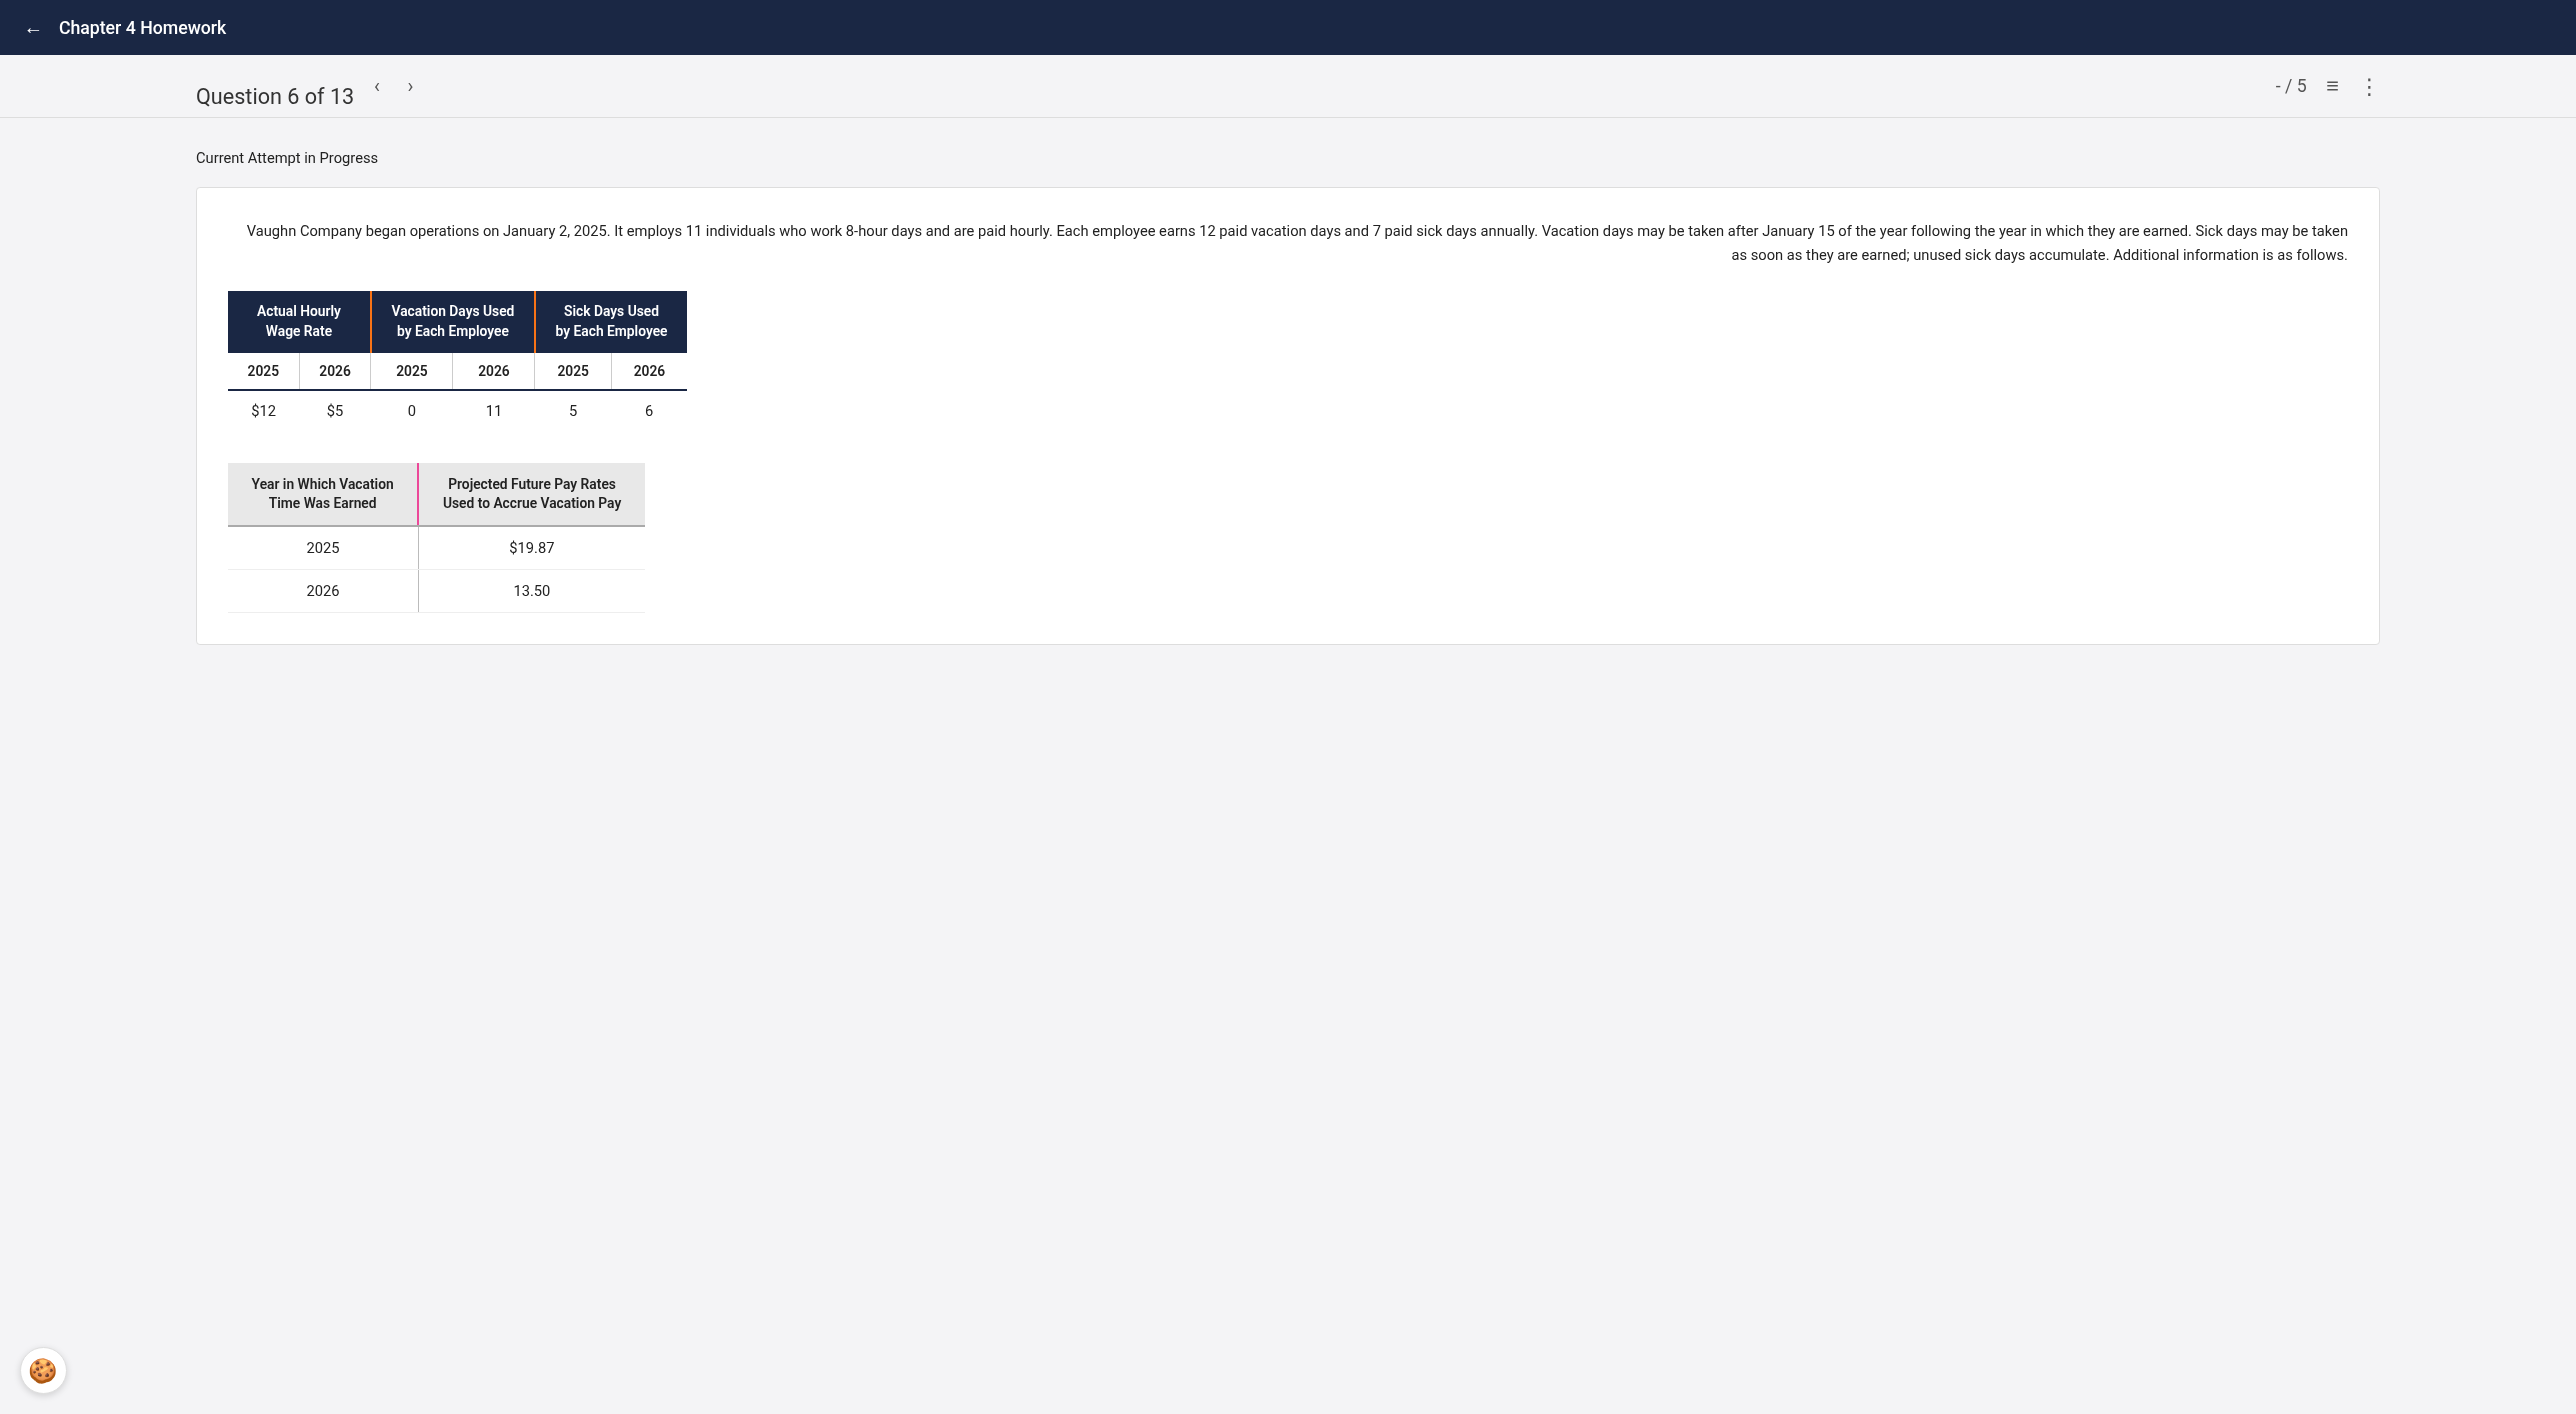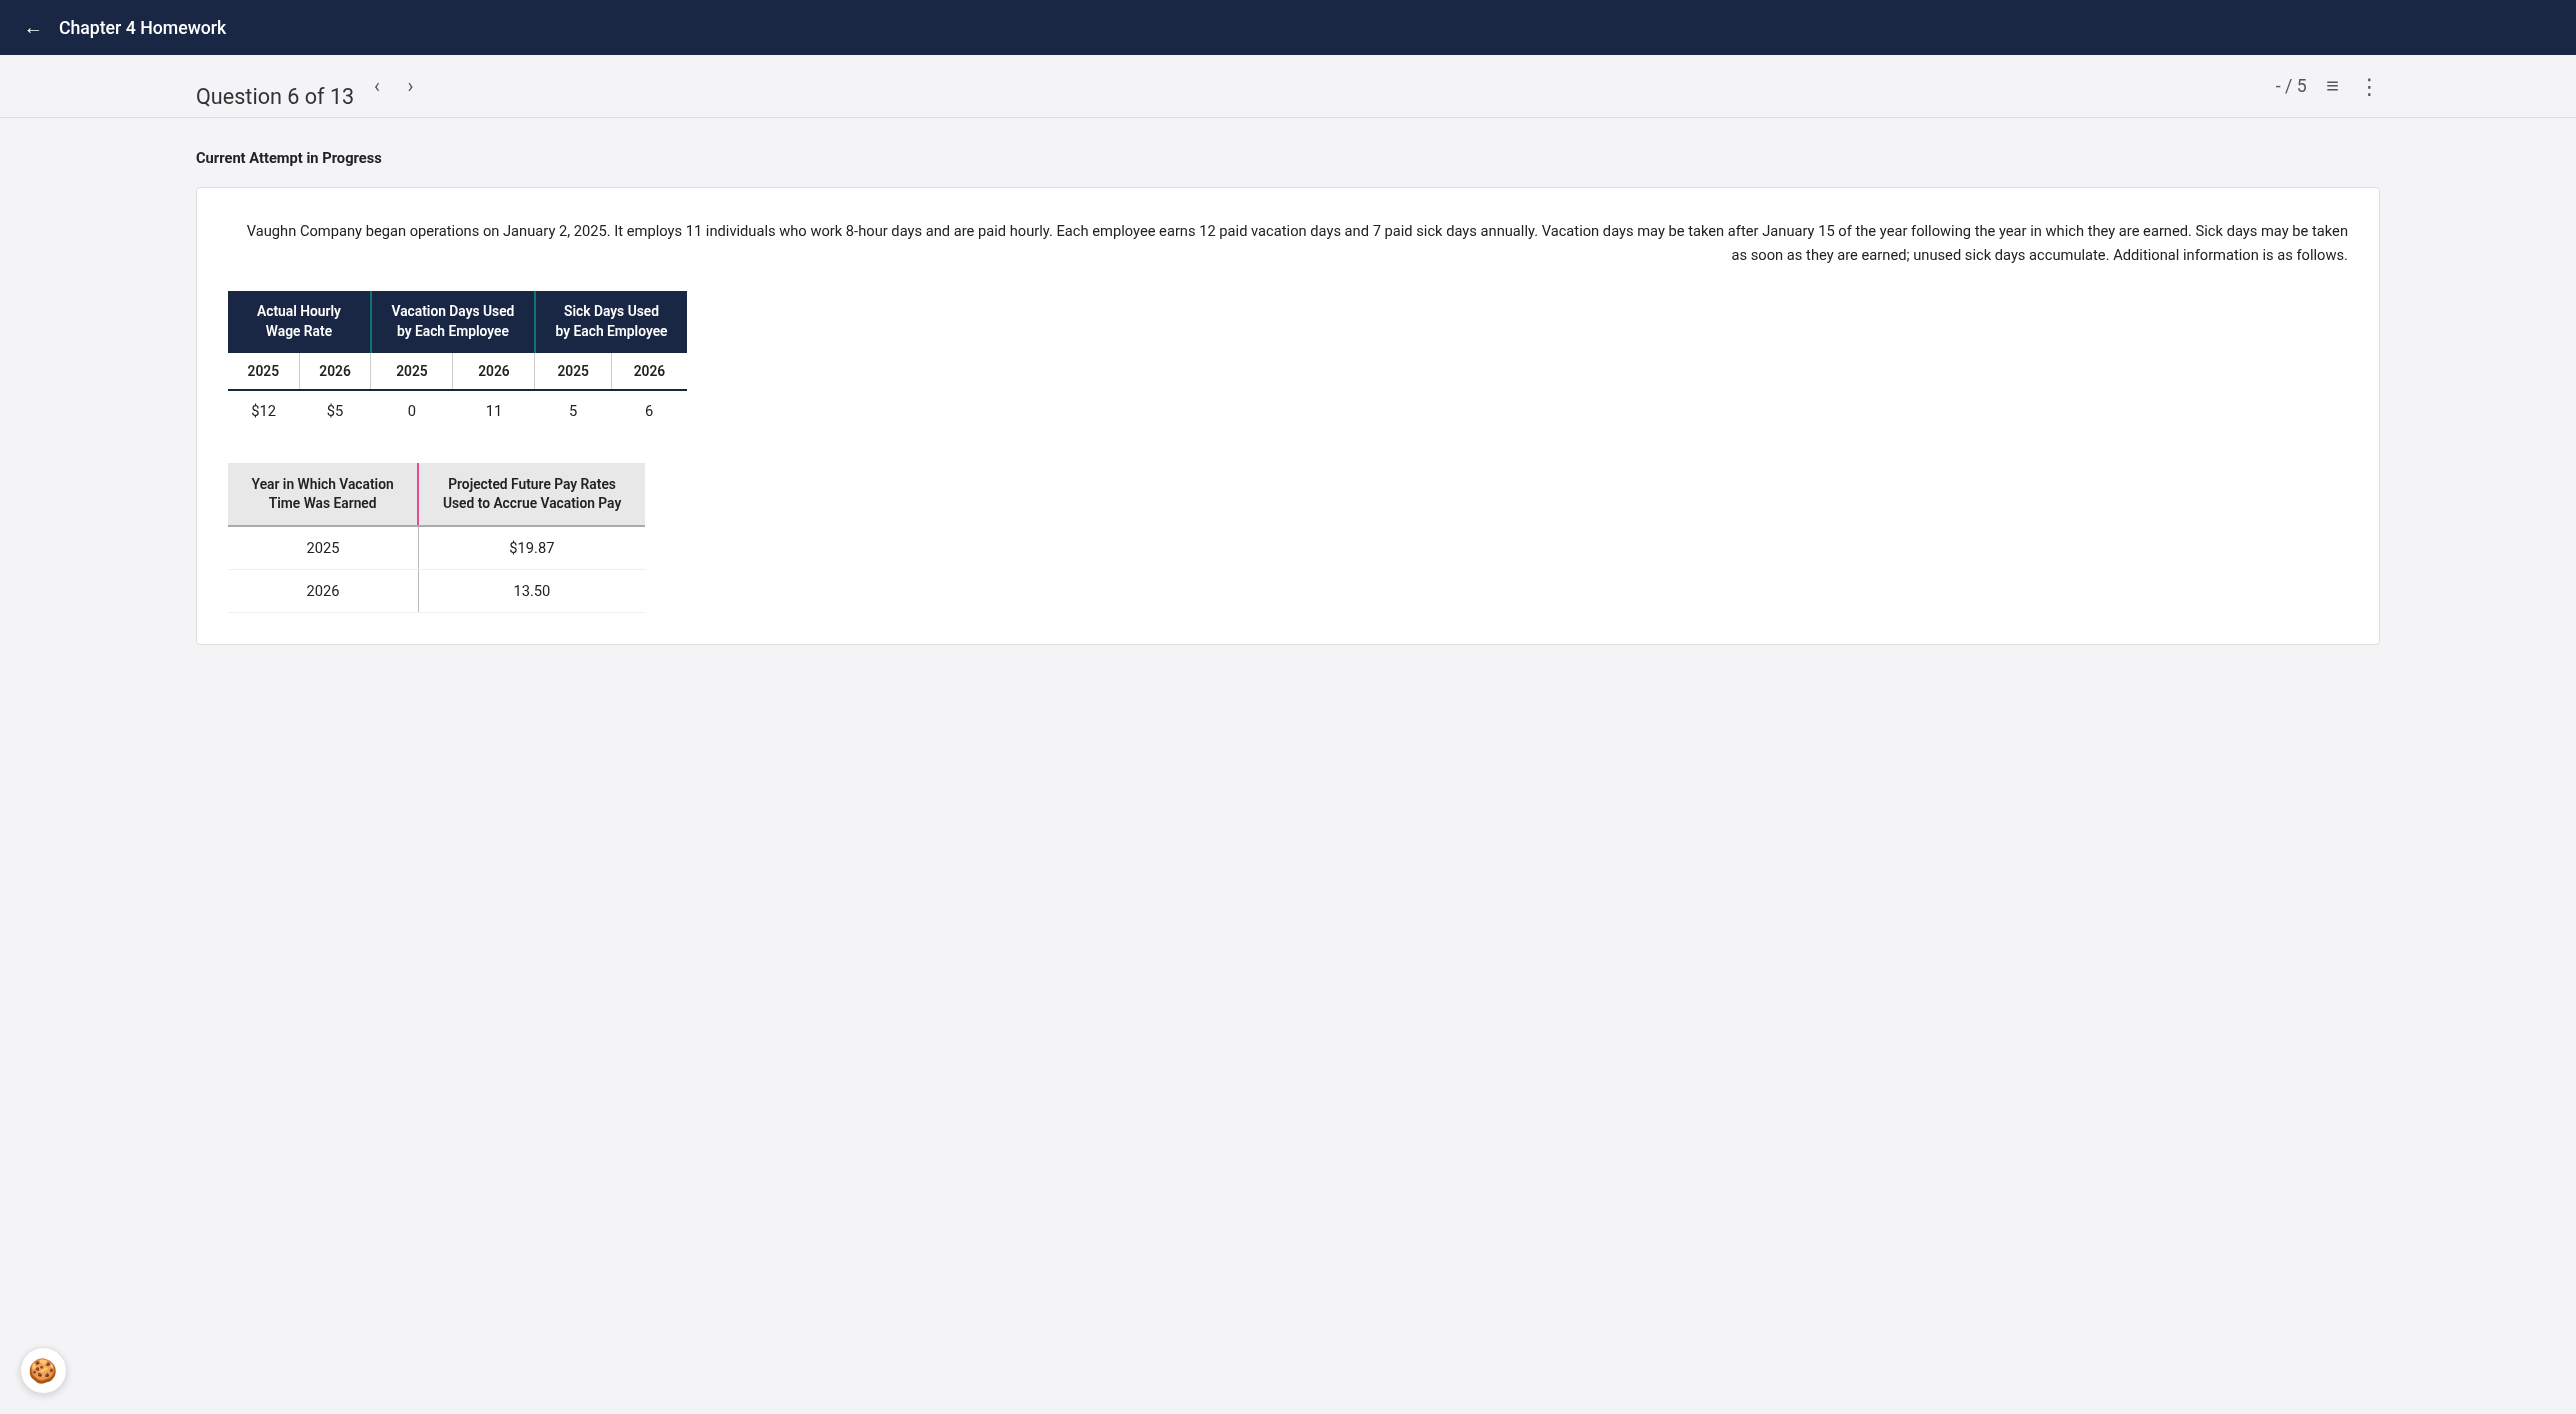--- a/index.html
+++ b/index.html
@@ -91,21 +91,21 @@
       cursor: pointer;
     }
 
     
     .main-content {
       padding: 31px 196px;
     }
 
     .attempt-label {
       font-size: 14.7px;
-      font-weight: 700;
+      font-weight: 400;
       color: #222;
       margin-bottom: 19.6px;
     }
 
     .question-card {
       background: white;
       border: 1px solid #ddd;
       border-radius: 3.9px;
       padding: 31px;
     }
@@ -131,21 +131,21 @@
     }
 
     .data-table thead th {
       padding: 11.8px 19.6px;
       text-align: center;
       font-weight: 600;
       line-height: 1.4;
     }
 
     .data-table thead th.group-header {
-      border-right: 2px solid #0f766e;
+      border-right: 2px solid #f97316;
     }
 
     .data-table .subheader-row td {
       background: white;
       text-align: center;
       padding: 9.8px 19.6px;
       font-weight: 600;
       color: #222;
       border-bottom: 2px solid #1a2744;
     }

